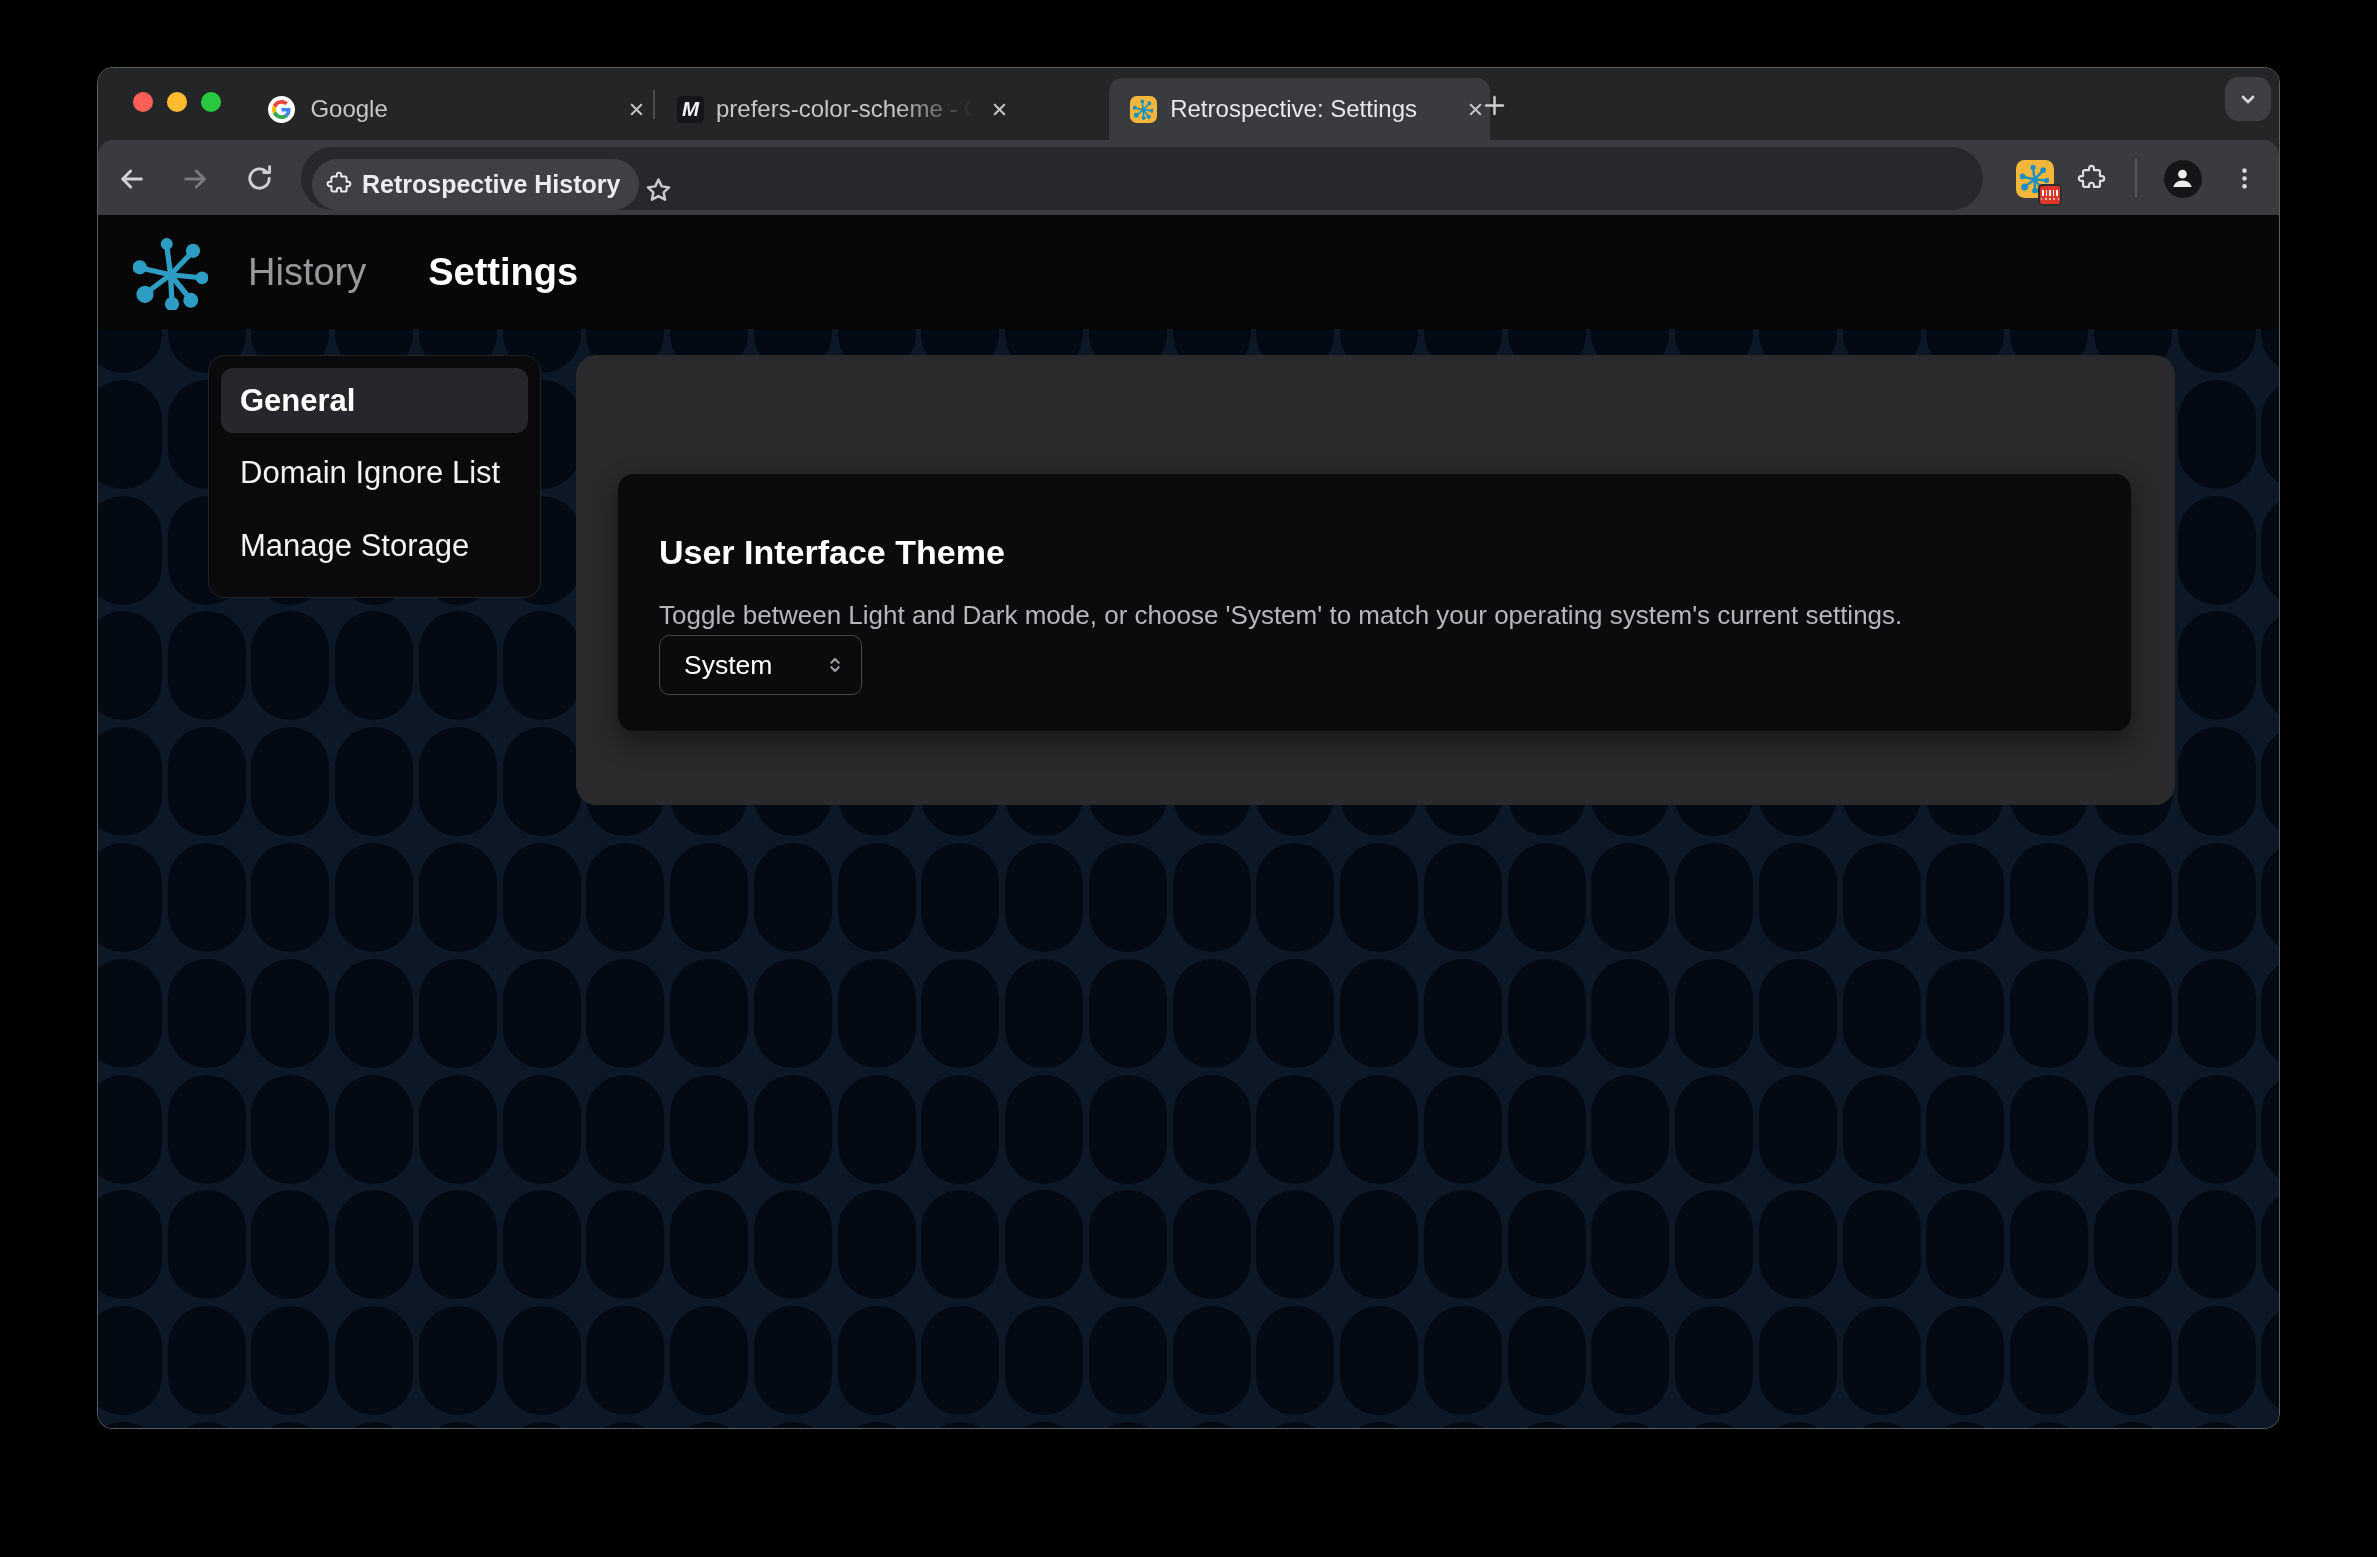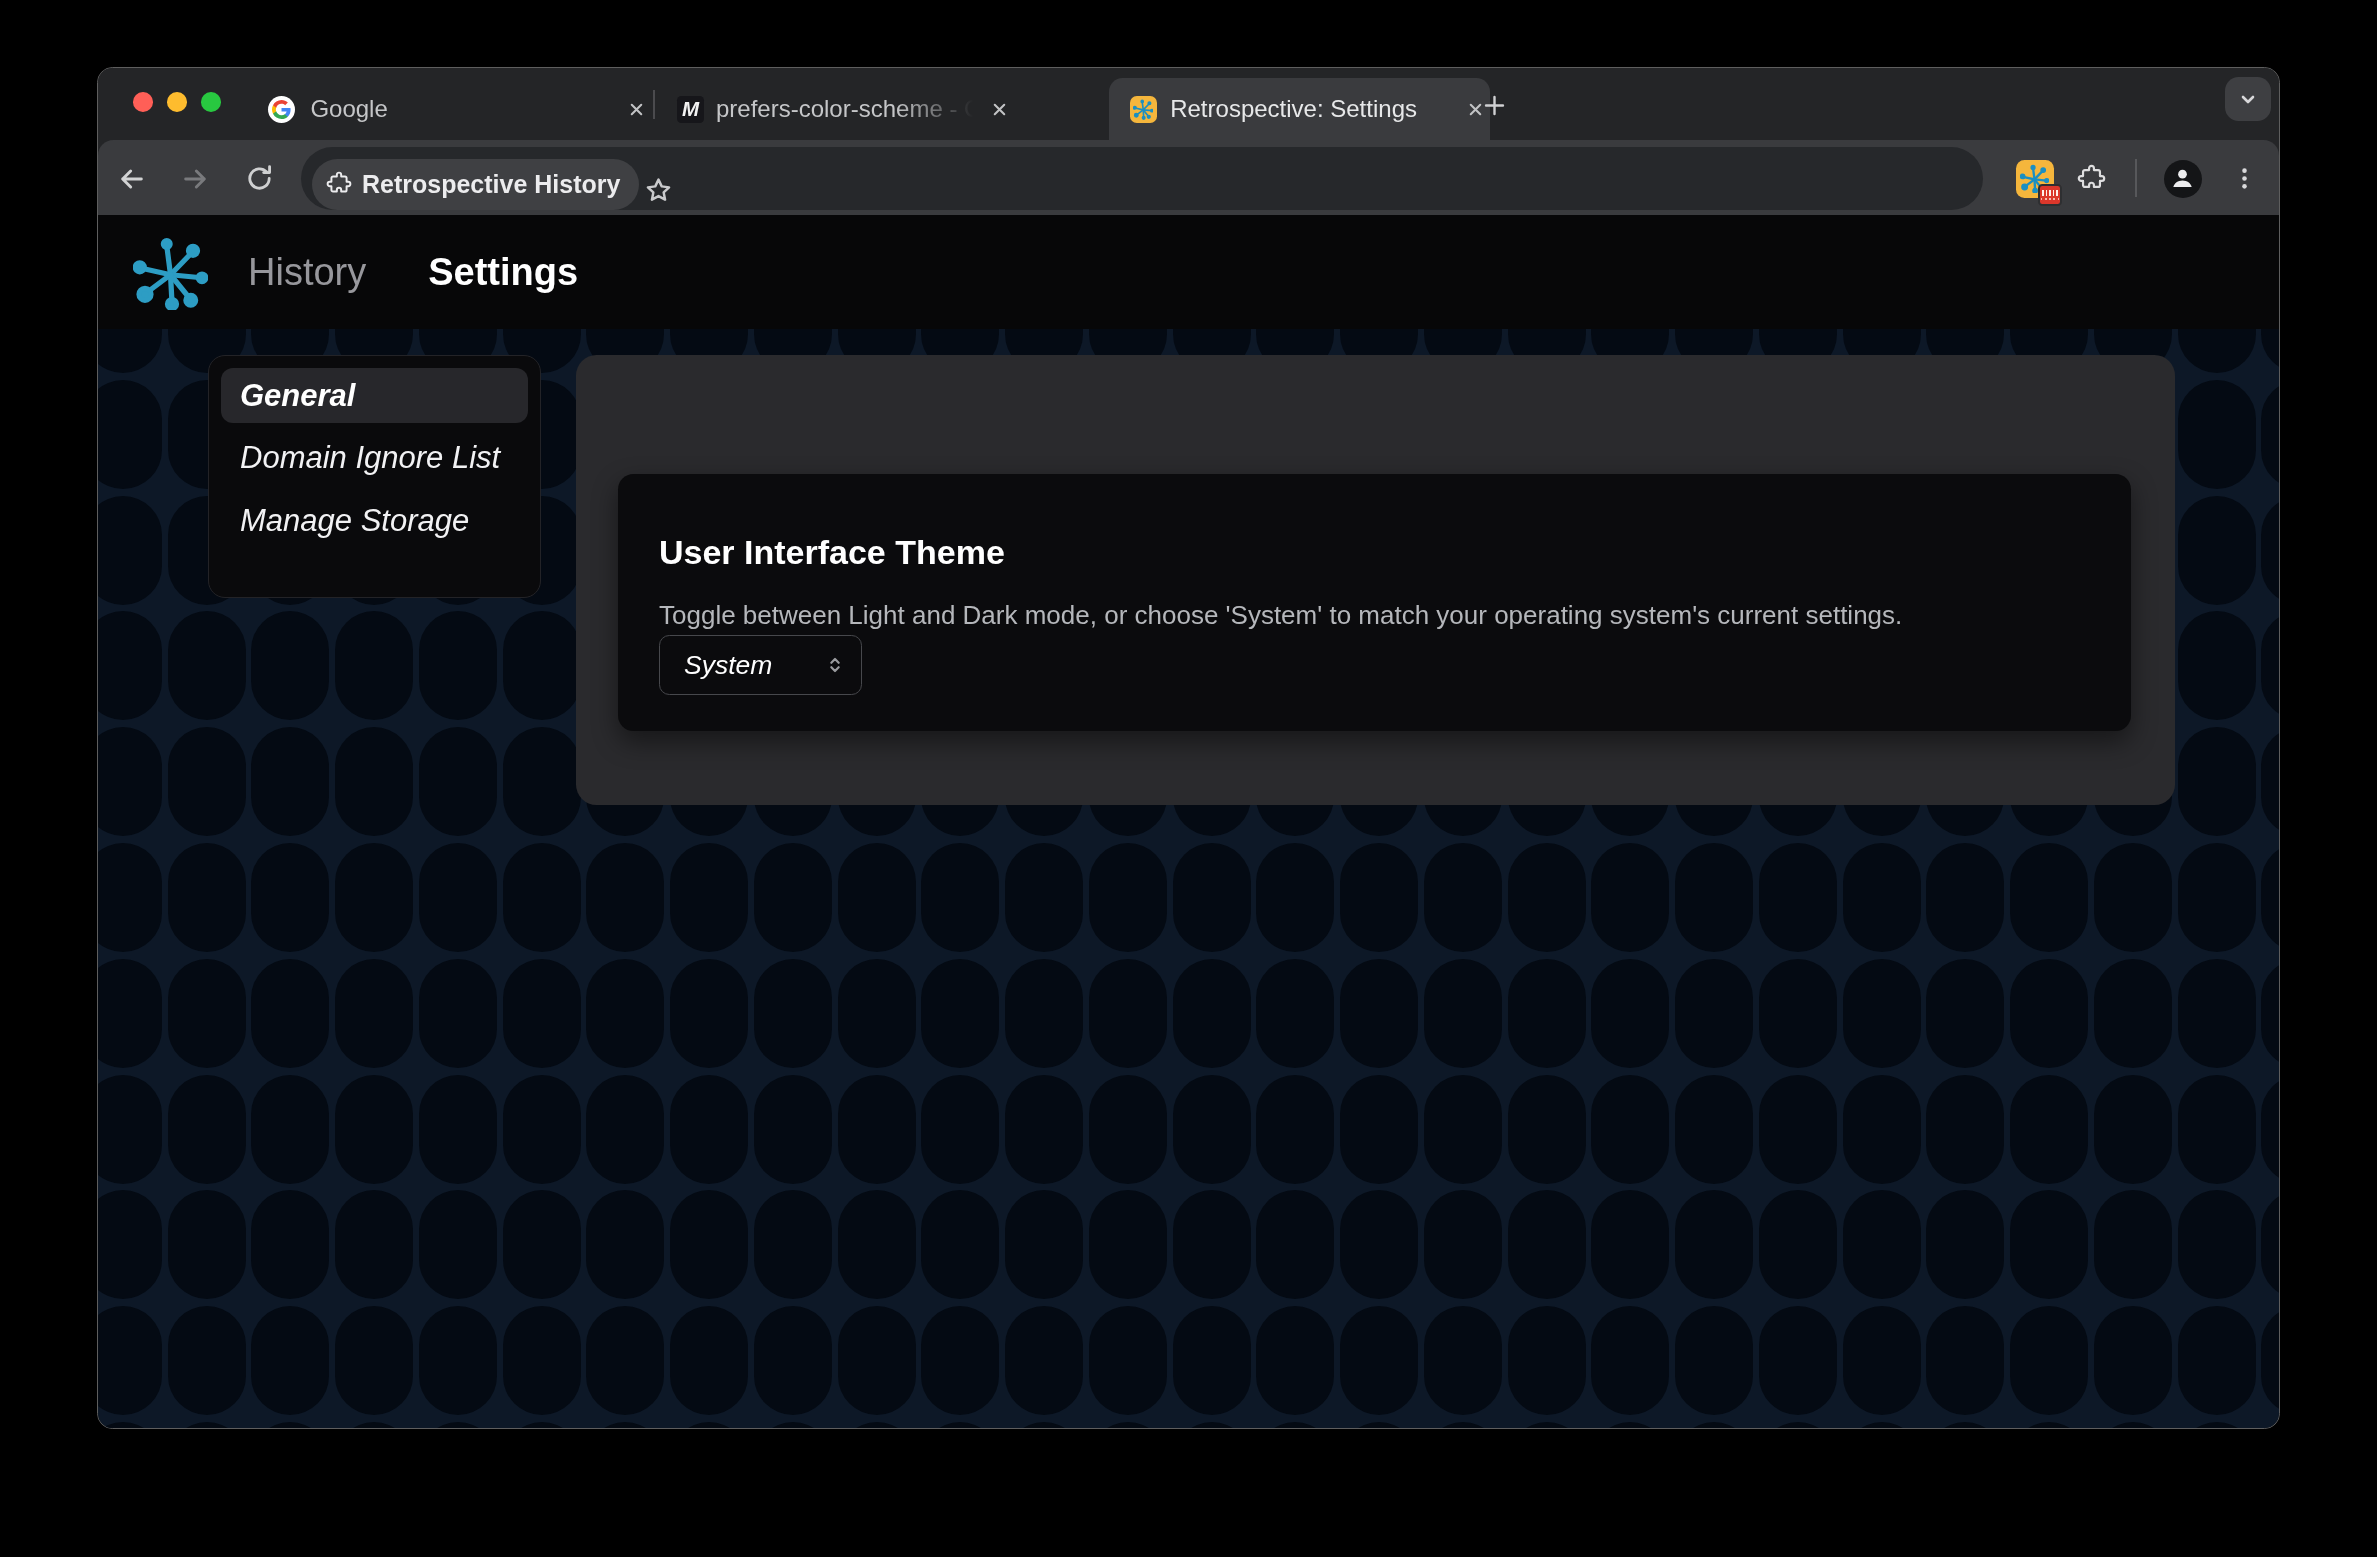--- a/index.html
+++ b/index.html
@@ -76,34 +76,34 @@
   .nav-history{color:#97979C;font-weight:500;}
   .nav-settings{color:#FFFFFF;font-weight:700;}
 
   
   .content{position:relative;flex:1;background:#0D1827;overflow:hidden;}
   .pattern{position:absolute;inset:0;}
   .capsule{position:absolute;width:78px;height:109px;border-radius:39px;background:#040A13;}
 
   .sidebar{position:absolute;left:110px;top:26px;width:333px;height:243px;background:#0A0A0C;
     border:1.7px solid #232327;border-radius:17px;padding:12px;display:flex;flex-direction:column;gap:7.7px;}
-  .side-item{height:55px;border-radius:12px;display:flex;align-items:center;padding:0 19px;
-    color:#F2F2F4;font-size:31px;font-style:italic;}
+  .side-item{height:65px;border-radius:12px;display:flex;align-items:center;padding:0 19px;
+    color:#F2F2F4;font-size:31px;}
   .side-item.active{background:#27272B;font-weight:700;color:#FFFFFF;}
 
   .panel{position:absolute;left:478px;top:26px;width:1599px;height:450px;background:#2A2A2D;
     border-radius:20.5px;padding:31px 40px;}
   .panel-title{font-size:39px;font-weight:700;color:#FFFFFF;margin:6.8px 0 0 1.7px;}
   .setting-card{position:absolute;left:42px;top:119px;width:1513px;height:257px;background:#0B0B0D;
     border-radius:15.4px;box-shadow:0 10.3px 26px rgba(0,0,0,0.45);padding:31px 41px;}
   .card-title{font-size:34px;font-weight:700;color:#FFFFFF;}
   .card-desc{margin-top:19px;font-size:26px;color:#B5B7BB;}
   .select{position:absolute;left:41px;top:161px;width:203px;height:60px;border:1.7px solid #47484C;
     border-radius:10.3px;background:#0B0B0D;display:flex;align-items:center;justify-content:space-between;
-    padding:0 15.4px 0 24px;color:#FFFFFF;font-size:26.5px;font-style:italic;}
+    padding:0 15.4px 0 24px;color:#FFFFFF;font-size:26.5px;}
   .select .chev{color:#9A9B9E;display:flex;}
 
   svg{display:block;}
 </style>
 </head>
 <body>
 
 <div class="stage">
   <div class="window">
 

